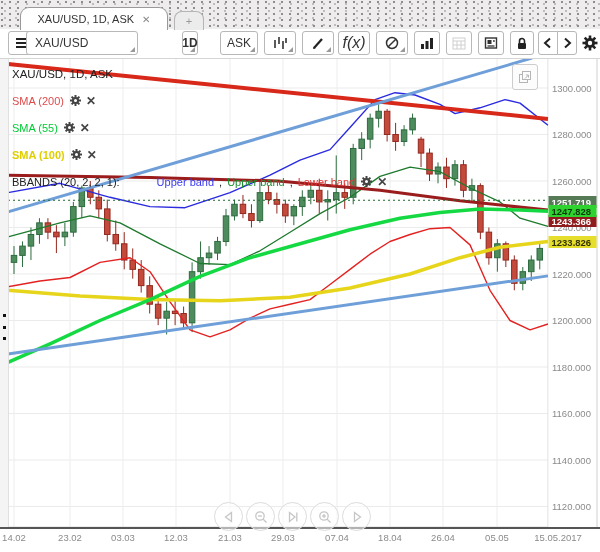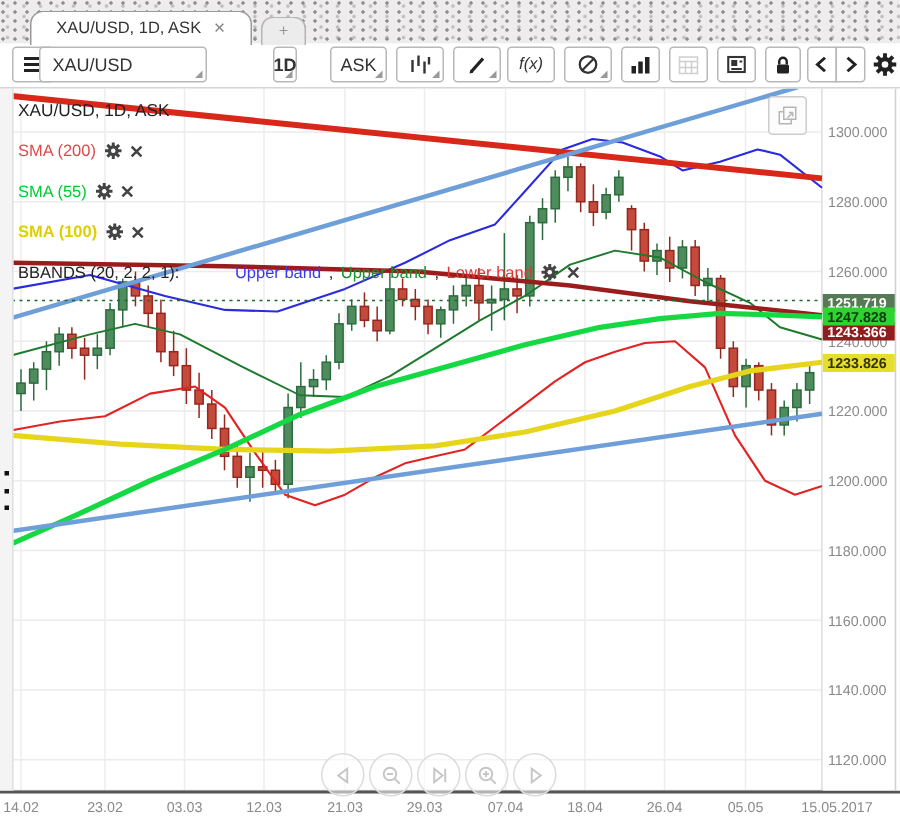--- a/index.html
+++ b/index.html
@@ -290,21 +290,21 @@
           <line x1="14" y1="3" x2="14" y2="8"></line>
         </g>
       </svg>
   </div>
   <div class="tb dd" style="left:302px;width:32px;">
     <svg class="icon" width="16" height="16">
       <line x1="4" y1="13" x2="12" y2="4" stroke="#222" stroke-width="2.2"></line>
         <polygon points="3,14 5.5,13.5 3.6,11.8" fill="#222"></polygon>
       </svg>
   </div>
-  <div class="tb" style="left:338px;width:32px;font-style:italic;font-size:11px;">
+  <div class="tb" style="left:338px;width:32px;font-style:italic;font-size:16px;">
     <span>f(x)</span>
   </div>
   <div class="tb dd" style="left:376px;width:32px;">
     <svg class="icon" width="16" height="16">
       <circle cx="8" cy="8" r="5.5" stroke="#333" stroke-width="1.5" fill="none"></circle>
         <line x1="4.2" y1="11.8" x2="11.8" y2="4.2" stroke="#333" stroke-width="1.5"></line>
       </svg>
   </div>
   <div class="tb" style="left:414px;width:26px;">
     <svg class="icon" width="16" height="16">

